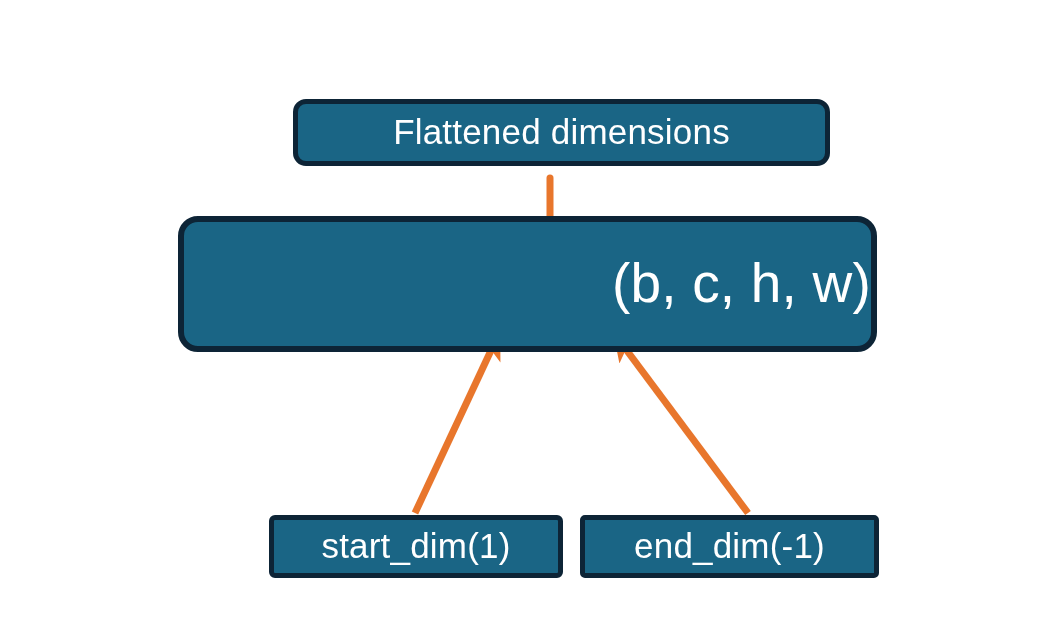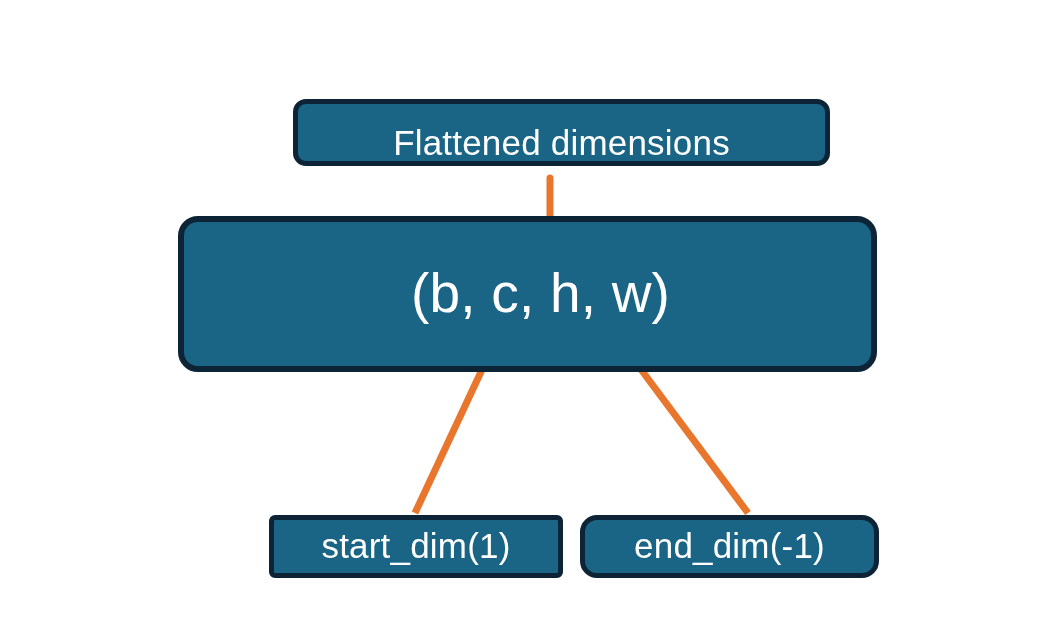--- a/index.html
+++ b/index.html
@@ -38,54 +38,53 @@
     transform: translateY(-1px);
   }
 
   
   #node-flattened {
     left: 293px;
     top: 99px;
     width: 537px;
     height: 67px;
     border-radius: 13px;
-    align-items: flex-end;
   }
   #node-flattened .node-label { font-size: 35px; }
 
   #node-shape {
     left: 178px;
     top: 216px;
     width: 699px;
-    height: 156px;
+    height: 136px;
     border-radius: 20px;
     border-width: 6px;
     align-items: center;
-    justify-content: flex-start;
+    justify-content: flex-end;
   }
   #node-shape .node-label {
     font-size: 55px;
     margin-left: 227px;
   }
 
   #node-start-dim {
     left: 269px;
     top: 515px;
     width: 294px;
     height: 63px;
     border-radius: 6px;
   }
   #node-start-dim .node-label { font-size: 35px; }
 
   #node-end-dim {
     left: 580px;
     top: 515px;
     width: 299px;
     height: 63px;
-    border-radius: 17px;
+    border-radius: 5px;
   }
   #node-end-dim .node-label { font-size: 35px; }
 
   
   #overlay {
     position: absolute;
     left: 0;
     top: 0;
     width: 1038px;
     height: 632px;

